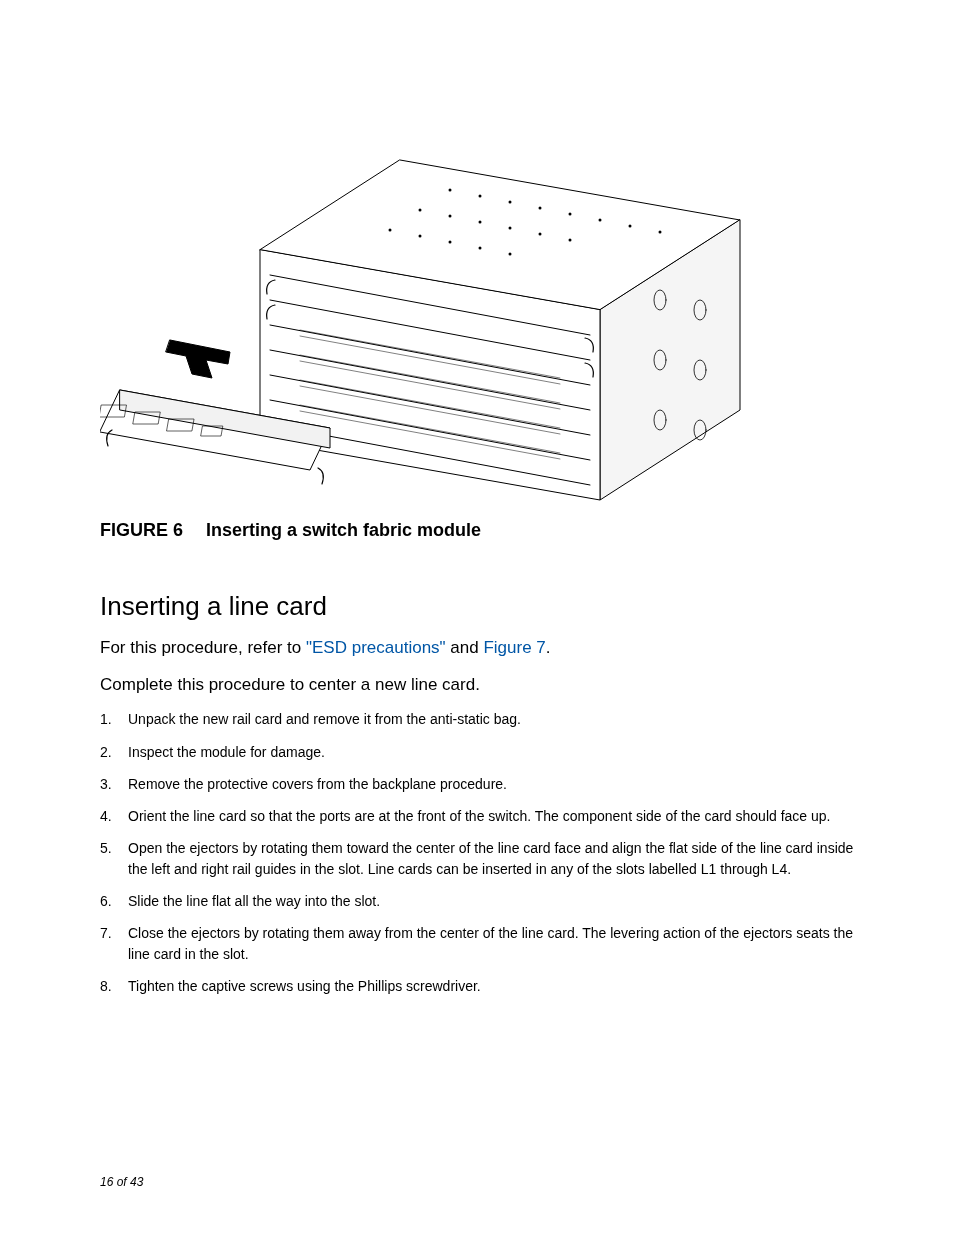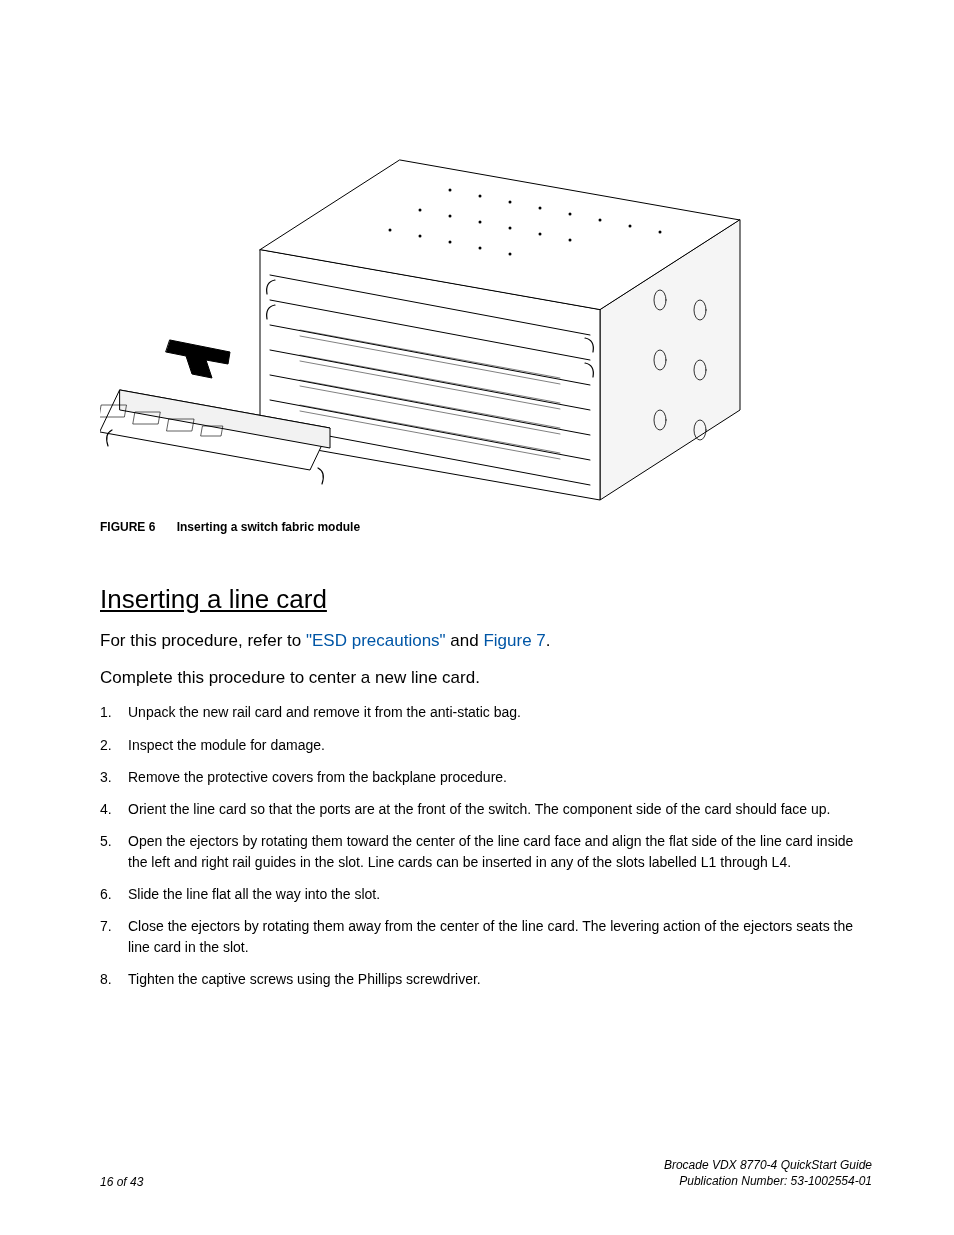--- a/index.html
+++ b/index.html
@@ -18,38 +18,37 @@
     margin: 30px 0 10px 0;
     display: flex;
     align-items: center;
     justify-content: center;
   }
   .figure-svg {
     width: 100%;
     height: 100%;
   }
   .figure-caption {
-    font-size: 12px;
+    font-size: 18px;
     margin-top: 0;
     margin-bottom: 50px;
   }
   .figure-caption .fig-label {
     font-weight: bold;
     margin-right: 18px;
   }
   .figure-caption .fig-title {
     font-weight: bold;
   }
   h2.section-heading {
     font-family: "Arial Narrow", Arial, sans-serif;
     font-weight: 400;
     font-size: 26px;
     font-stretch: condensed;
     margin-bottom: 14px;
-    text-decoration: underline;
   }
   p.body-text {
     font-size: 17px;
     line-height: 1.45;
     margin-bottom: 12px;
   }
   a.link {
     color: #0056a6;
     text-decoration: none;
   }
@@ -198,17 +197,13 @@
   <li>Remove the protective covers from the backplane procedure.</li>
   <li>Orient the line card so that the ports are at the front of the switch. The component side of the card should face up.</li>
   <li>Open the ejectors by rotating them toward the center of the line card face and align the flat side of the line card inside the left and right rail guides in the slot. Line cards can be inserted in any of the slots labelled L1 through L4.</li>
   <li>Slide the line flat all the way into the slot.</li>
   <li>Close the ejectors by rotating them away from the center of the line card. The levering action of the ejectors seats the line card in the slot.</li>
   <li>Tighten the captive screws using the Phillips screwdriver.</li>
 </ol>
 
 <div class="footer">
   <div>16 of 43</div>
-  <div class="footer-right">
-    <div>Brocade VDX 8770-4 QuickStart Guide</div>
-    <div>Publication Number: 53-1002554-01</div>
-  </div>
 </div>
 
 </body></html>

